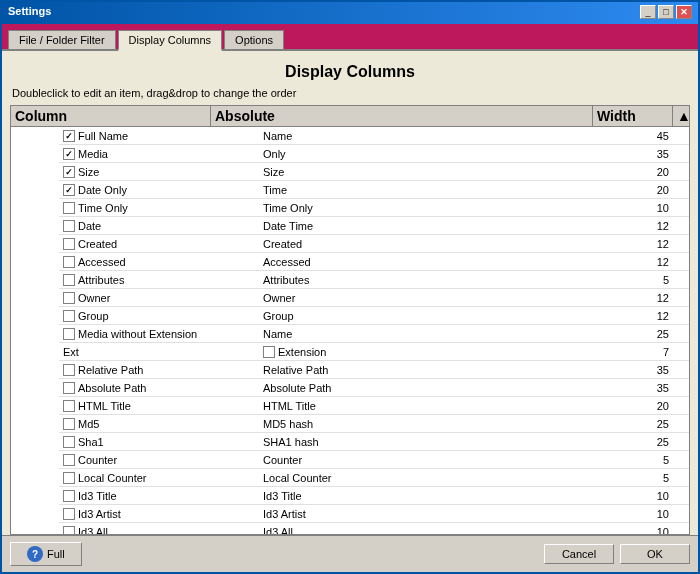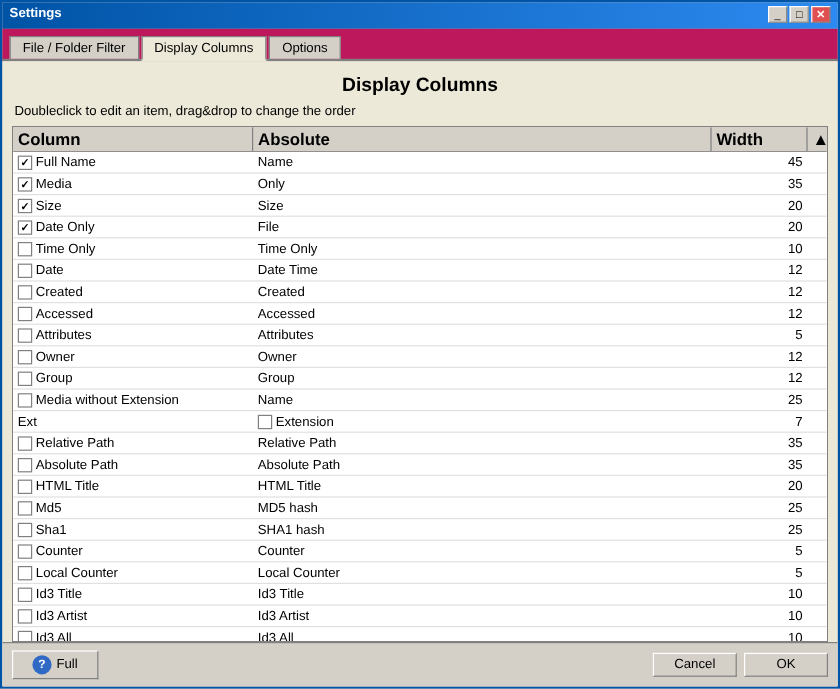--- a/index.html
+++ b/index.html
@@ -141,20 +141,21 @@
     .table-body::-webkit-scrollbar-thumb {
       background: #a0a0a0;
       border: 1px solid #808080;
     }
     .table-row {
       display: grid;
       grid-template-columns: 200px 1fr 80px;
       border-bottom: 1px solid #e0e0e0;
       min-height: 18px;
       align-items: center;
+      margin-left: 48px;
     }
     .td {
       padding: 1px 4px;
       font-size: 11px;
       white-space: nowrap;
       overflow: hidden;
     }
     .td.width-col {
       text-align: right;
       padding-right: 20px;
@@ -289,21 +290,21 @@
               <span>Size</span>
             </div>
             <div class="td">Size</div>
             <div class="td width-col">20</div>
           </div>
           <div class="table-row">
             <div class="td checkbox-cell">
               <div class="cb checked"></div>
               <span>Date Only</span>
             </div>
-            <div class="td">File</div>
+            <div class="td">Time</div>
             <div class="td width-col">20</div>
           </div>
           <div class="table-row">
             <div class="td checkbox-cell">
               <div class="cb"></div>
               <span>Time Only</span>
             </div>
             <div class="td">Time Only</div>
             <div class="td width-col">10</div>
           </div>

